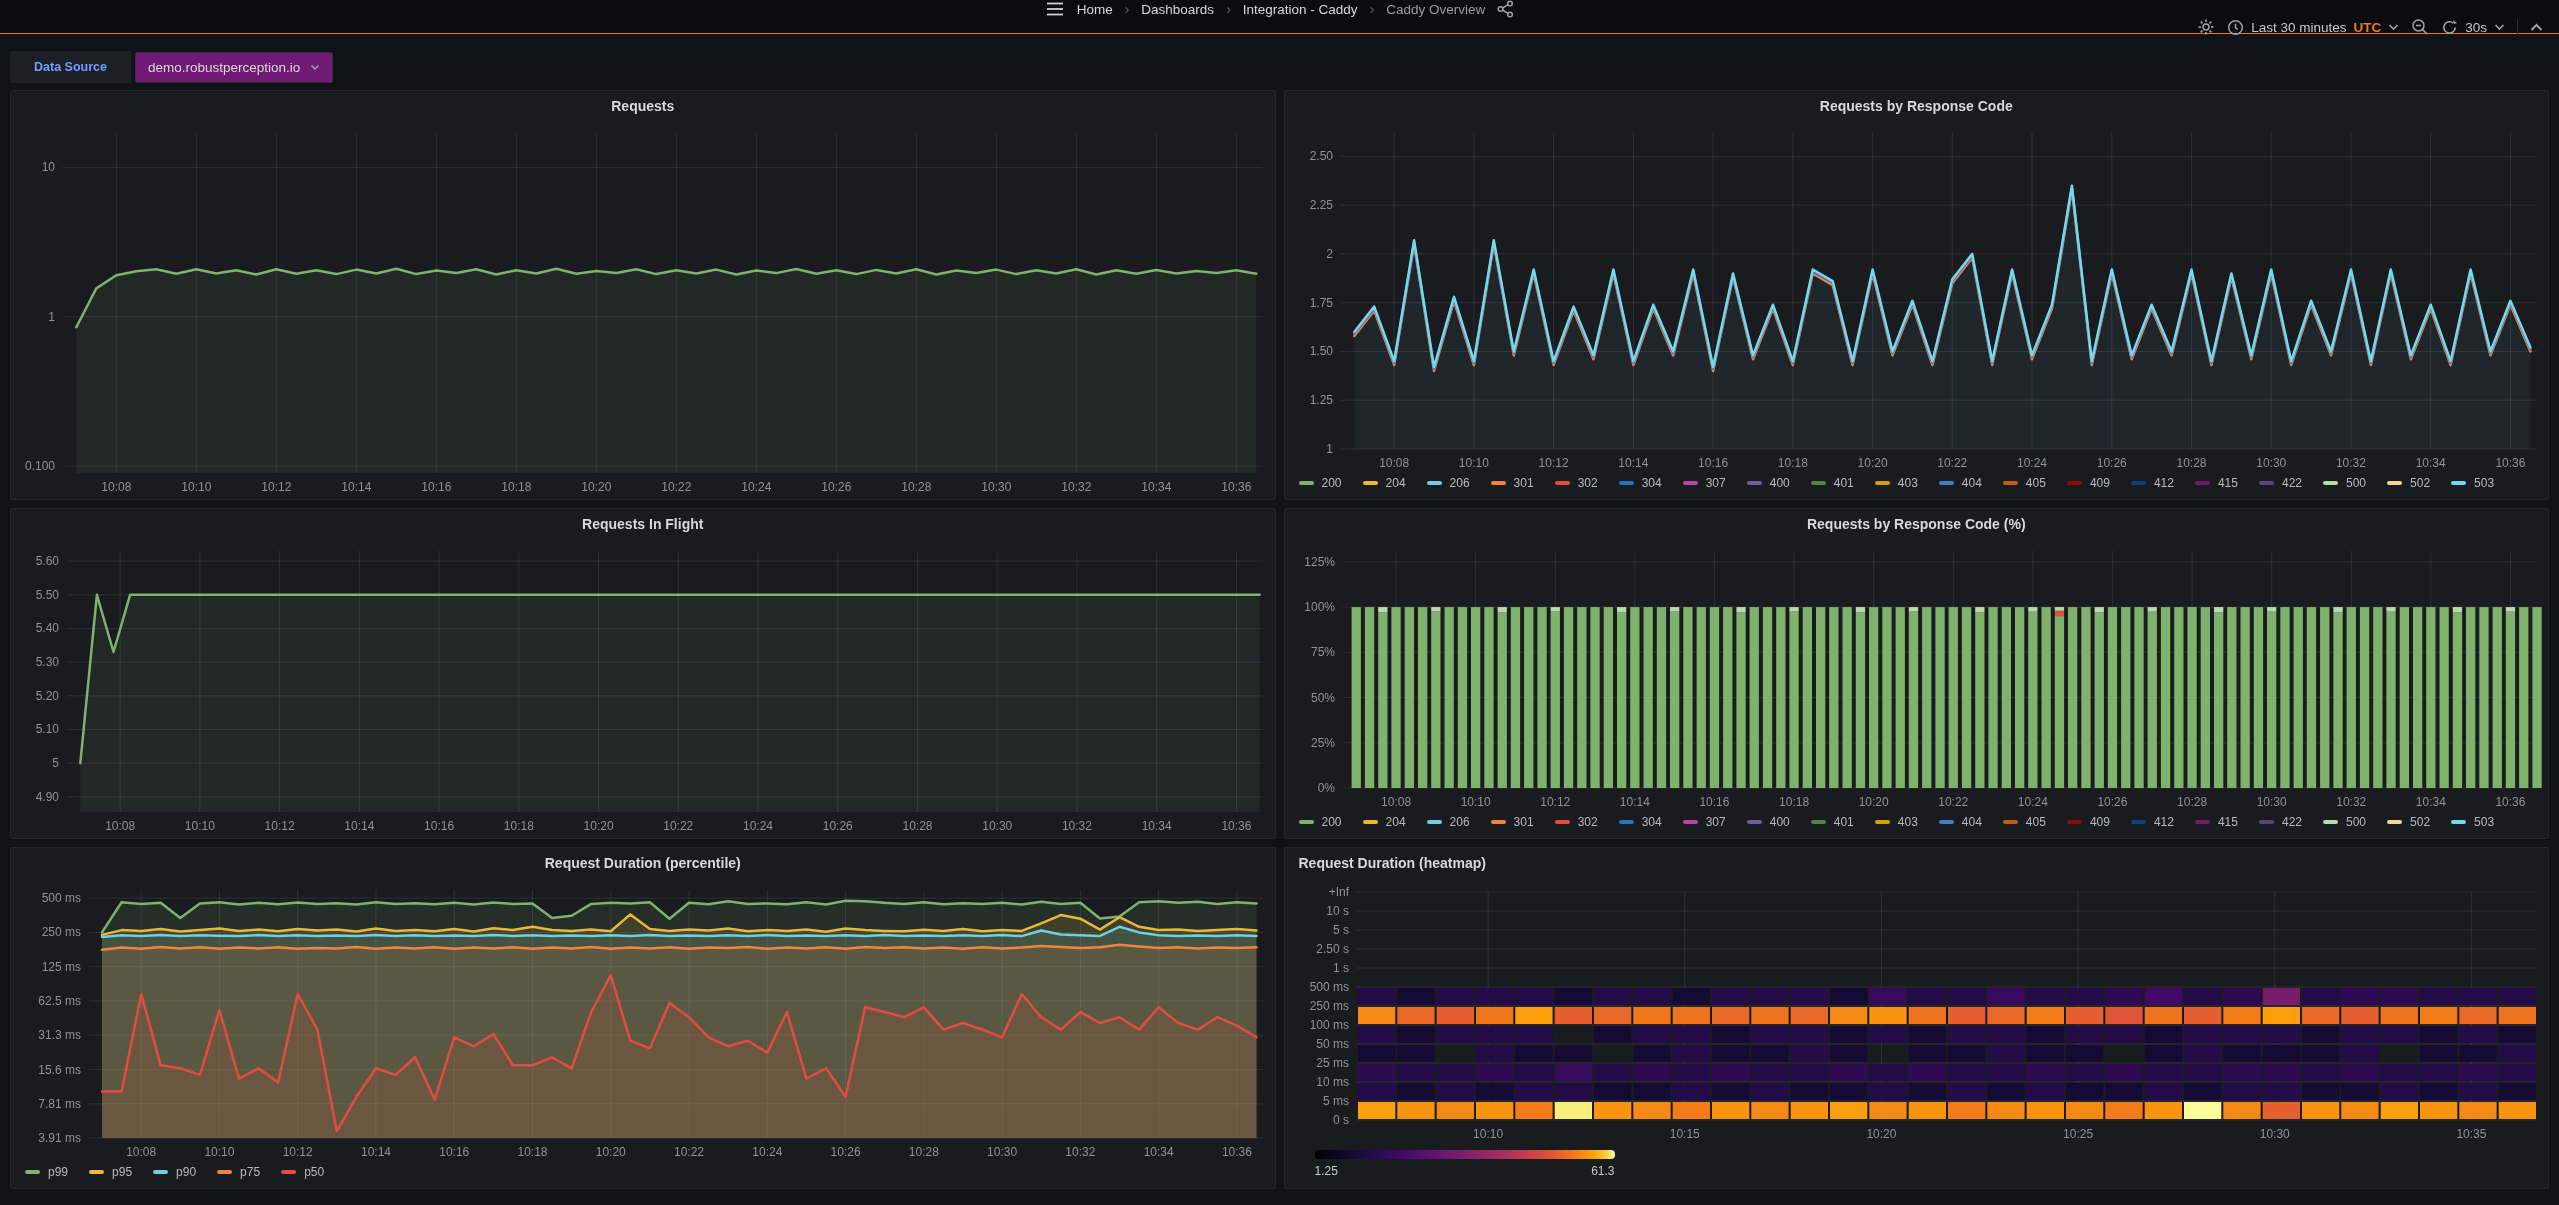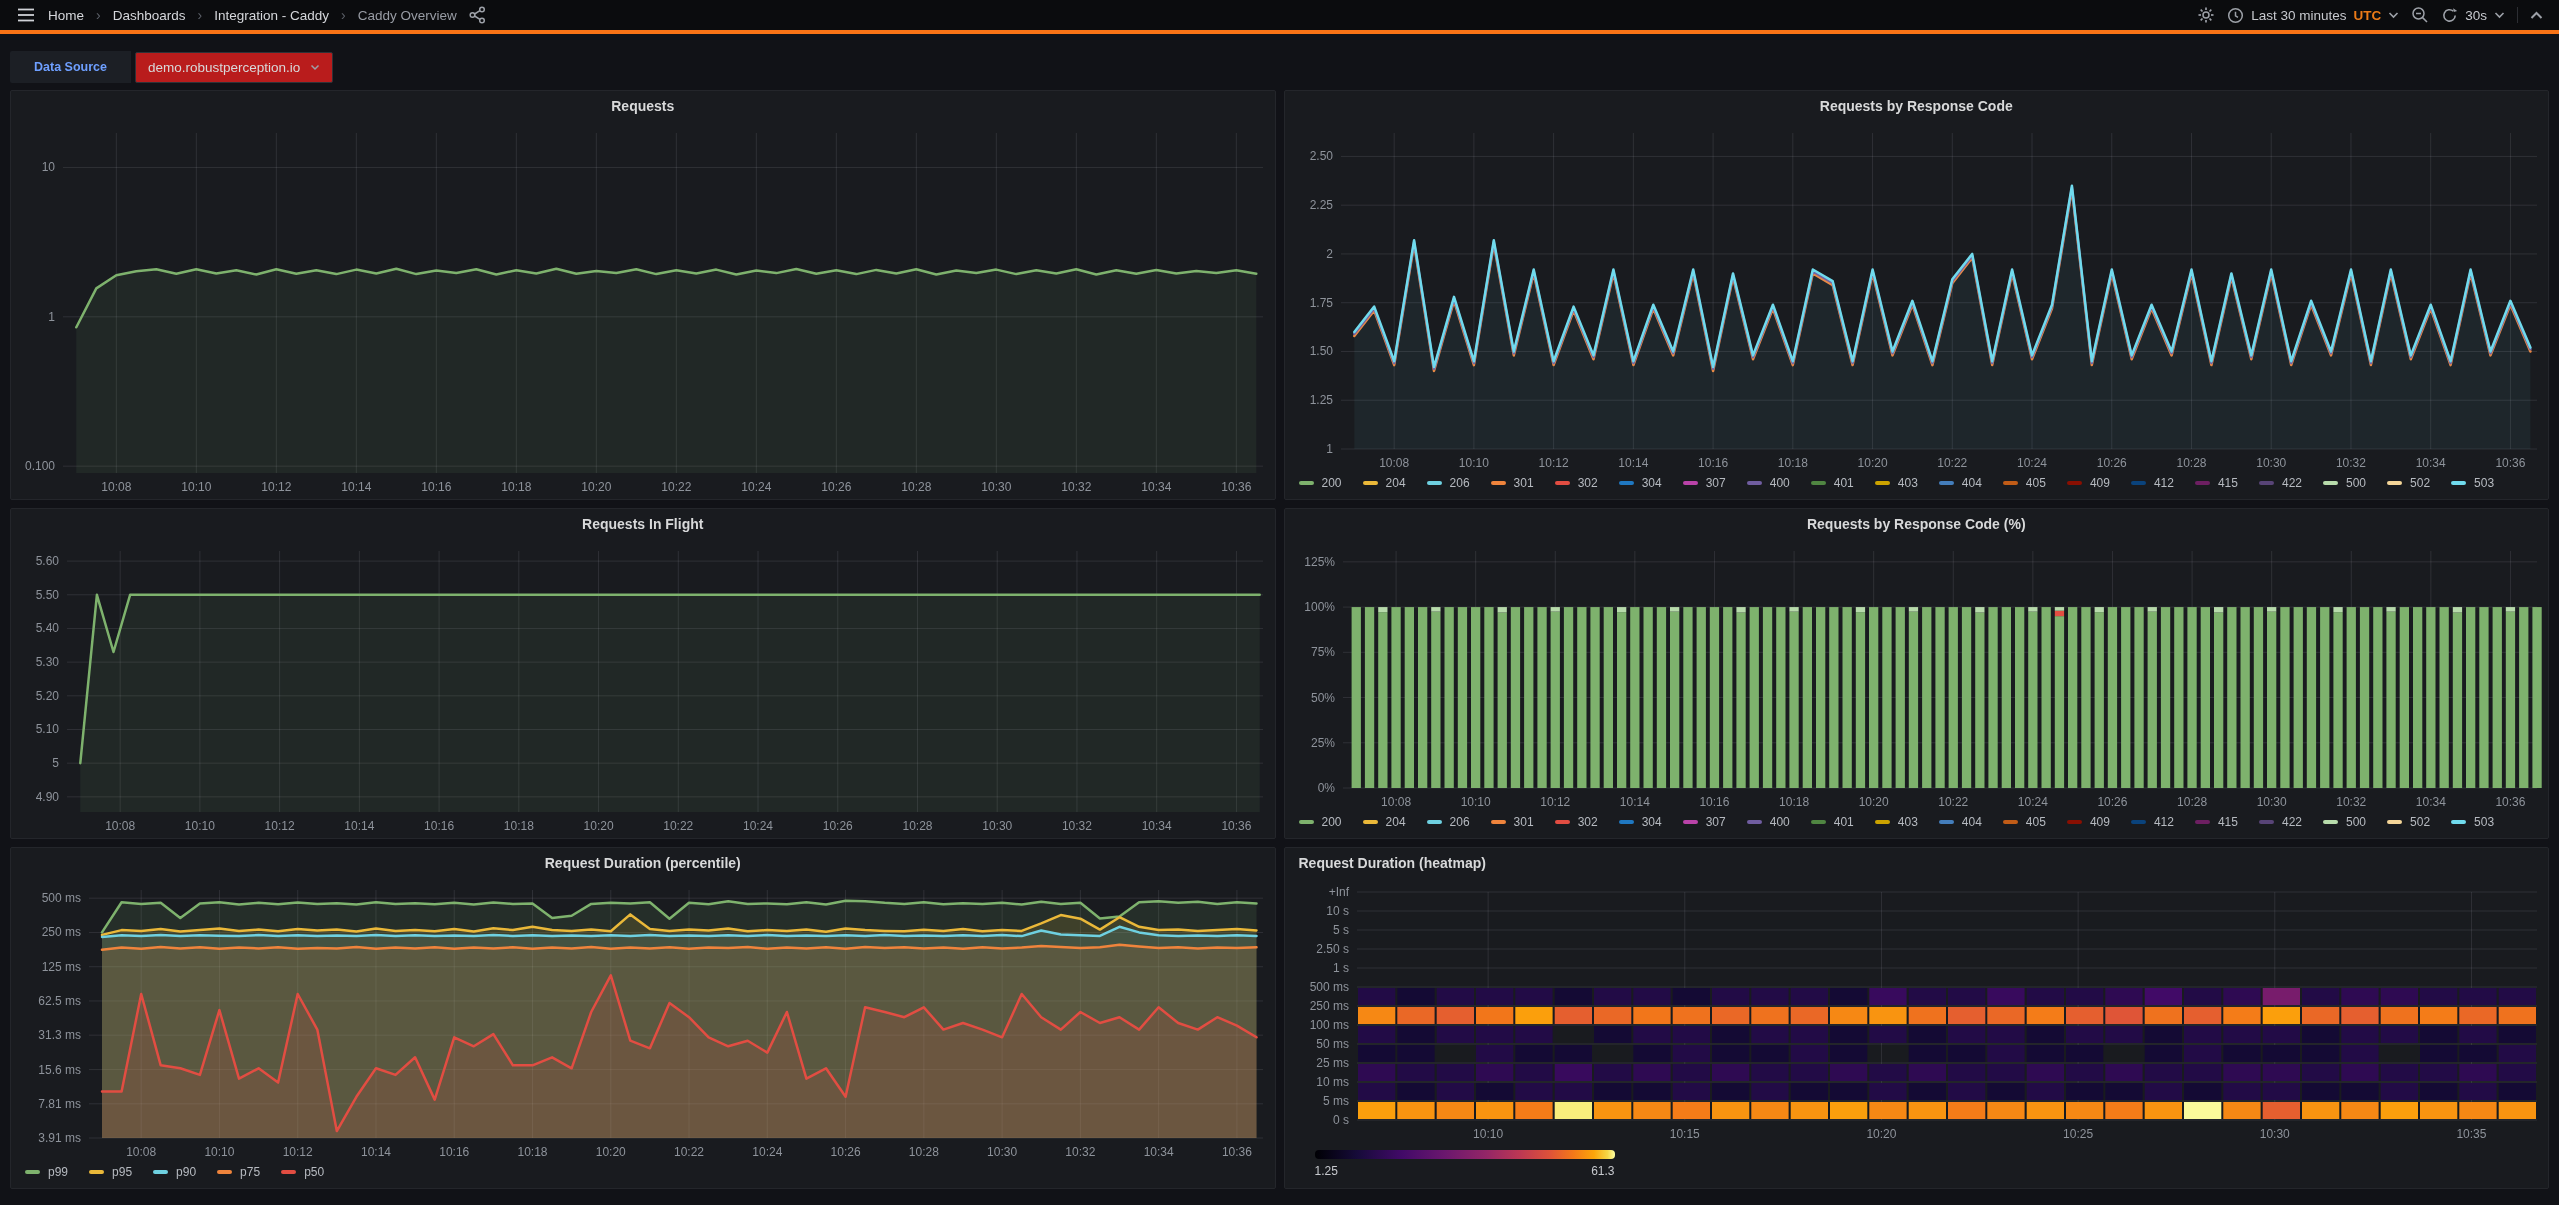--- a/index.html
+++ b/index.html
@@ -1,35 +1,35 @@
 <!DOCTYPE html>
 <html><head>
 <meta charset="utf-8">
 <style>
   * { box-sizing: border-box; margin: 0; padding: 0; }
   html,body { width: 2559px; height: 1205px; background: #111217; overflow: hidden;
     font-family: "Liberation Sans", sans-serif; }
   
   .nav { height: 34px; background: #0b0c0e; display: flex; align-items: center;
-    padding: 0 16px; border-bottom: 4px solid #f97316; }
+    padding: 0 16px; border-bottom: 1px solid #f97316; flex-direction: column; }
   .nav-left { display: flex; align-items: center; gap: 12px; }
   .crumb { font-size: 13.5px; color: #d5d7db; cursor: pointer; }
   .crumb.current { color: #989ca4; text-align: right; }
   .crumb-sep { color: #5c6068; font-size: 14px; }
   .icon-btn { display: flex; align-items: center; justify-content: center; color: #9da1a8; }
   .nav-right { margin-left: auto; display: flex; align-items: center; gap: 12px; }
   .tr-group { display: flex; align-items: center; gap: 7px; color: #c7c9ce; font-size: 13.5px; }
   .tz { font-weight: 600; }
   .nav-divider { width: 1px; height: 16px; background: #2c2e33; }
   
   .ds-row { margin: 16px 10px 6px; display: flex; align-items: center; height: 34px; }
   .ds-chip { background: #1c1f25; color: #6e9fff; font-size: 12.5px; font-weight: 600;
     padding: 9px 24px; border-radius: 2px 0 0 2px; }
   .ds-select { display: flex; align-items: center; gap: 10px; border: 1px solid #2f3238;
-    background: #b91c1c; color: #d8d9da; font-size: 13.5px; padding: 7px 12px;
+    background: #701a75; color: #d8d9da; font-size: 13.5px; padding: 7px 12px;
     border-radius: 2px; margin-left: 4px; cursor: pointer; }
   
   .grid { margin: 0 10px; display: grid; grid-template-columns: 1fr 1fr;
     grid-template-rows: 410px 331px 342px; gap: 8px; }
   .panel { background: #191b1f; border: 1px solid #24262b; border-radius: 2px;
     display: flex; flex-direction: column; overflow: hidden; }
   .p-head { height: 30px; flex: none; display: flex; align-items: center; justify-content: center;
     font-size: 14px; font-weight: 600; color: #d8d9da; cursor: pointer; }
   .p-head.left { justify-content: flex-start; padding-left: 14px; }
   .plot { flex: 1; position: relative; min-height: 0; }

